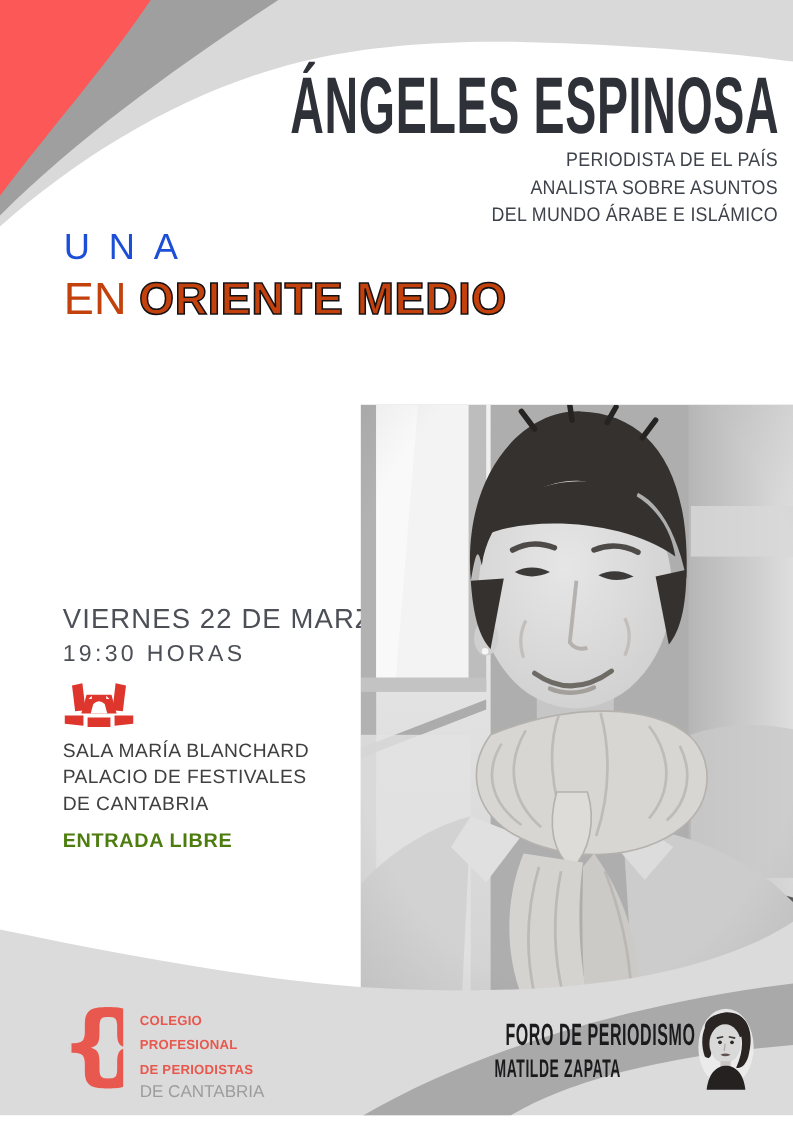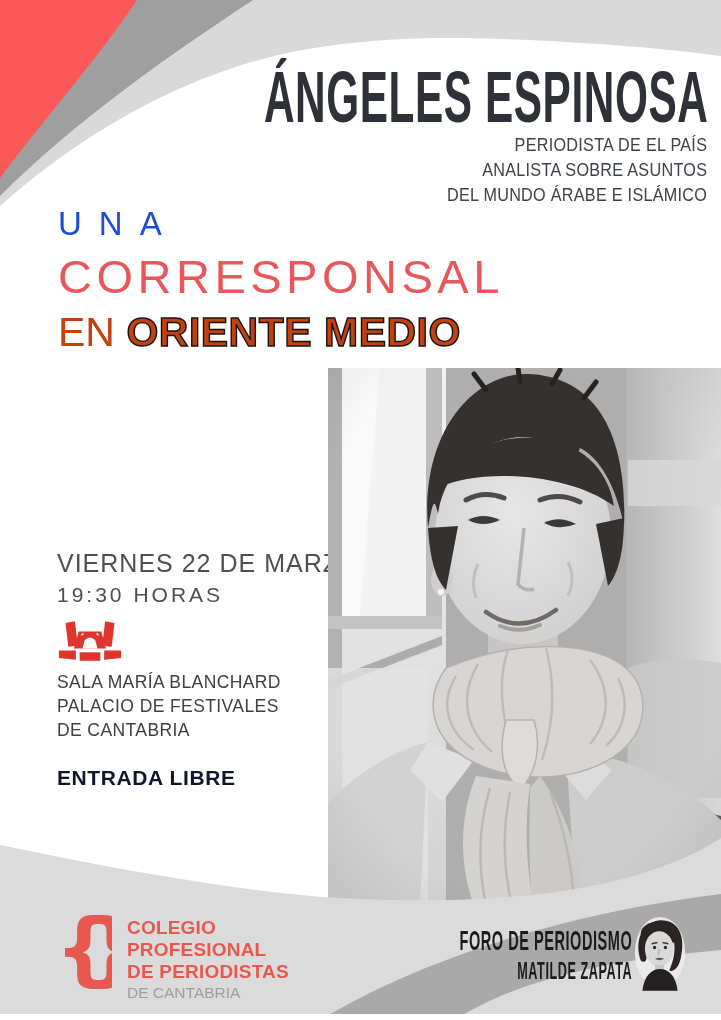--- a/index.html
+++ b/index.html
@@ -34,37 +34,37 @@
   .h-or{margin-top:7px;font-size:41px;color:#c2410c;line-height:1.1;white-space:nowrap;}
   .h-or .en{font-weight:400;}
   .h-or .strong{font-weight:700;-webkit-text-stroke:1.4px #121215;letter-spacing:.5px;}
 
   
   .event{position:absolute;left:57px;top:548px;z-index:2;color:#4c4f56;}
   .e-date{font-size:25px;line-height:30px;letter-spacing:1px;white-space:nowrap;}
   .e-time{margin-top:4px;font-size:21px;line-height:26px;letter-spacing:3px;}
   .venue-icon{margin-top:12px;}
   .venue{margin-top:8px;font-size:17.5px;line-height:24px;letter-spacing:.4px;color:#404040;}
-  .admission{margin-top:24px;font-size:21px;font-weight:700;letter-spacing:.6px;color:#0f172a;}
+  .admission{margin-top:12px;font-size:18px;font-weight:700;letter-spacing:.6px;color:#4d7c0f;}
 
   
   .photo{position:absolute;left:328px;top:368px;width:393px;height:537px;z-index:2;overflow:hidden;background:#b0b0b0;}
   .photo-caption{
     position:absolute;left:10px;top:502px;z-index:4;color:#ffffff;
     font-size:11.5px;font-weight:700;letter-spacing:.6px;white-space:nowrap;
   }
 
   
   .organizer{position:absolute;left:56px;top:912px;z-index:4;display:flex;align-items:flex-start;}
   .org-text{margin-left:15px;padding-top:5px;}
-  .org-name{font-size:19px;font-weight:700;color:#e8584e;line-height:22px;letter-spacing:.2px;}
+  .org-name{font-size:12px;font-weight:700;color:#e8584e;line-height:22px;letter-spacing:.2px;}
   .org-region{font-size:15.5px;font-weight:400;color:#9d9d9d;line-height:20px;}
 
   
-  .forum{position:absolute;top:926px;right:89px;z-index:4;text-align:right;color:#1b1b1d;}
+  .forum{position:absolute;top:926px;right:89px;z-index:4;color:#1b1b1d;}
   .forum-title{
     font-size:28px;font-weight:700;line-height:30px;letter-spacing:1px;white-space:nowrap;
     transform:scaleX(0.52);transform-origin:100% 50%;
   }
   .forum-name{
     margin-top:2px;font-size:23px;font-weight:700;line-height:26px;letter-spacing:1px;white-space:nowrap;
     transform:scaleX(0.55);transform-origin:100% 50%;
   }
   .matilde{position:absolute;left:634px;top:915px;z-index:4;}
 </style>
@@ -81,21 +81,20 @@
 
   <div class="speaker-name">ÁNGELES ESPINOSA</div>
   <div class="speaker-sub">
     <span class="sub-line">PERIODISTA DE EL PAÍS</span>
     <span class="sub-line">ANALISTA SOBRE ASUNTOS</span>
     <span class="sub-line">DEL MUNDO ÁRABE E ISLÁMICO</span>
   </div>
 
   <div class="headline">
     <div class="h-una">UNA</div>
-    <div class="h-corr">CORRESPONSAL</div>
     <div class="h-or"><span class="en">EN</span> <span class="strong">ORIENTE MEDIO</span></div>
   </div>
 
   <div class="event">
     <div class="e-date">VIERNES 22 DE MARZO</div>
     <div class="e-time">19:30 HORAS</div>
 
     <svg class="venue-icon" width="66" height="42" viewBox="0 0 70 44">
       <g fill="#de352c">
         <polygon points="9,3 19,1 22,27 12,28"></polygon>

